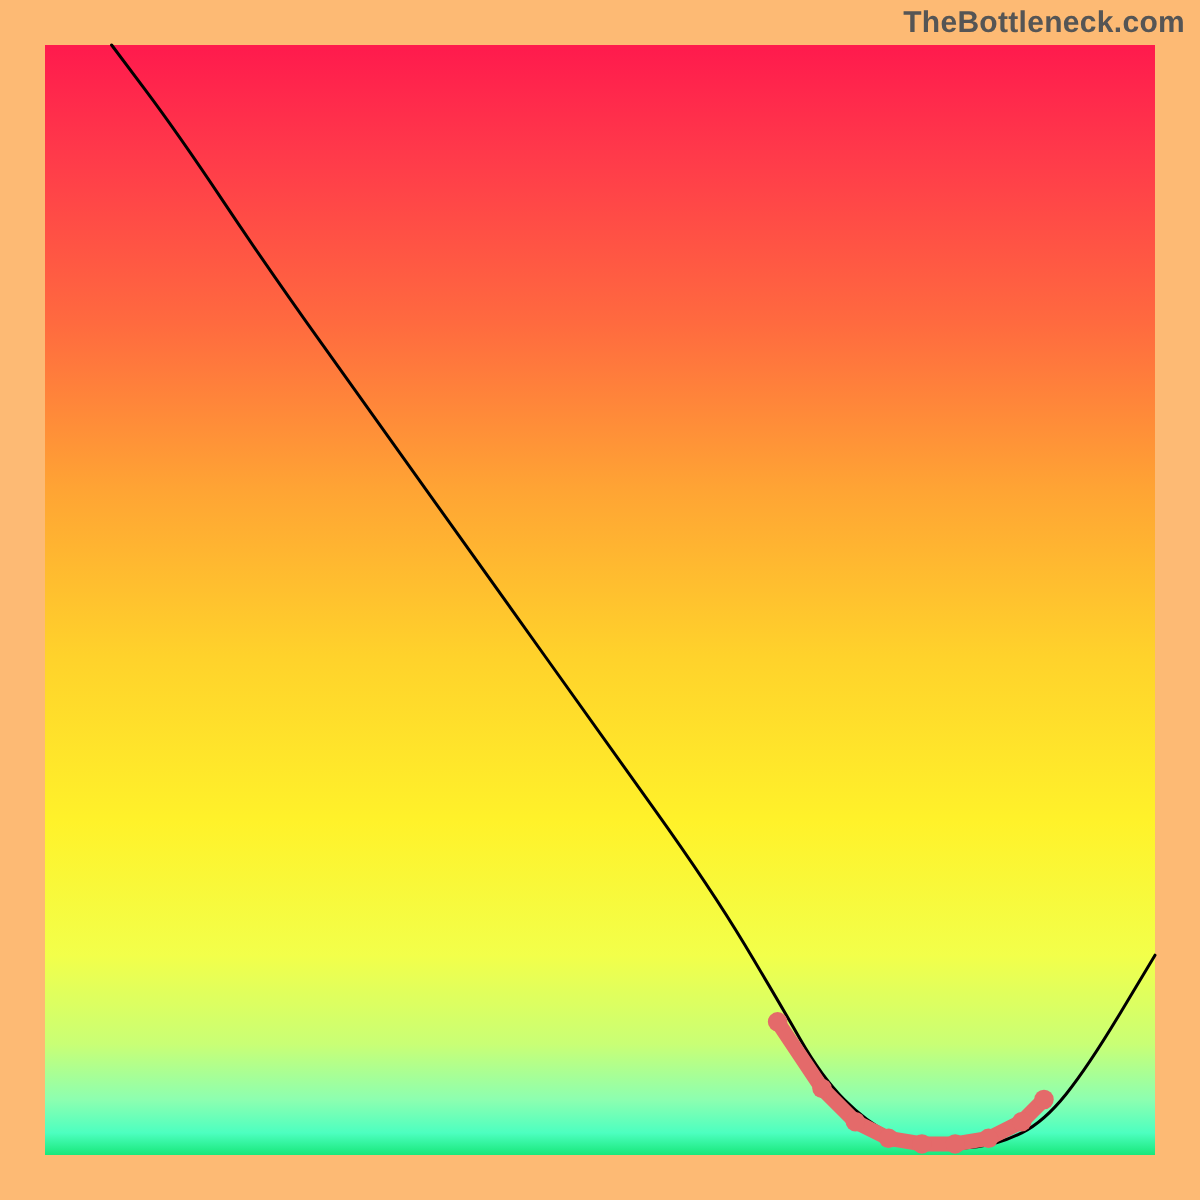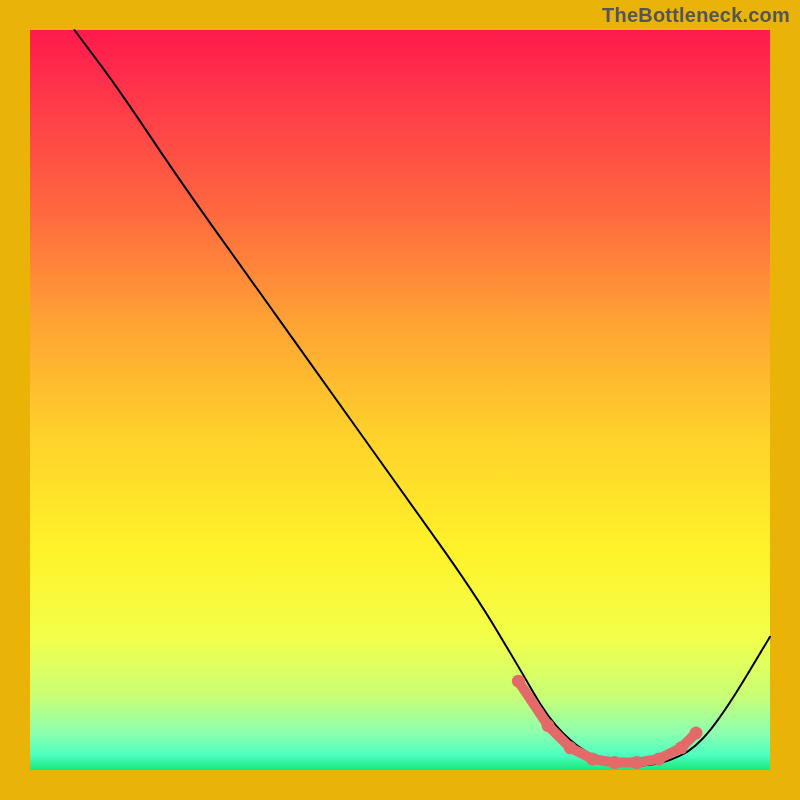--- a/index.html
+++ b/index.html
@@ -8,21 +8,21 @@
     width: 800px;
     height: 800px;
     background: #000;
     overflow: hidden;
     font-family: Arial, Helvetica, sans-serif;
   }
   .stage {
     position: relative;
     width: 800px;
     height: 800px;
-    background: #eab308;
+    background: #fdba74;
   }
   .watermark {
     position: absolute;
     top: 4px;
     right: 10px;
     color: #555;
     font-size: 20px;
     font-weight: bold;
     letter-spacing: 0.2px;
     z-index: 20;

